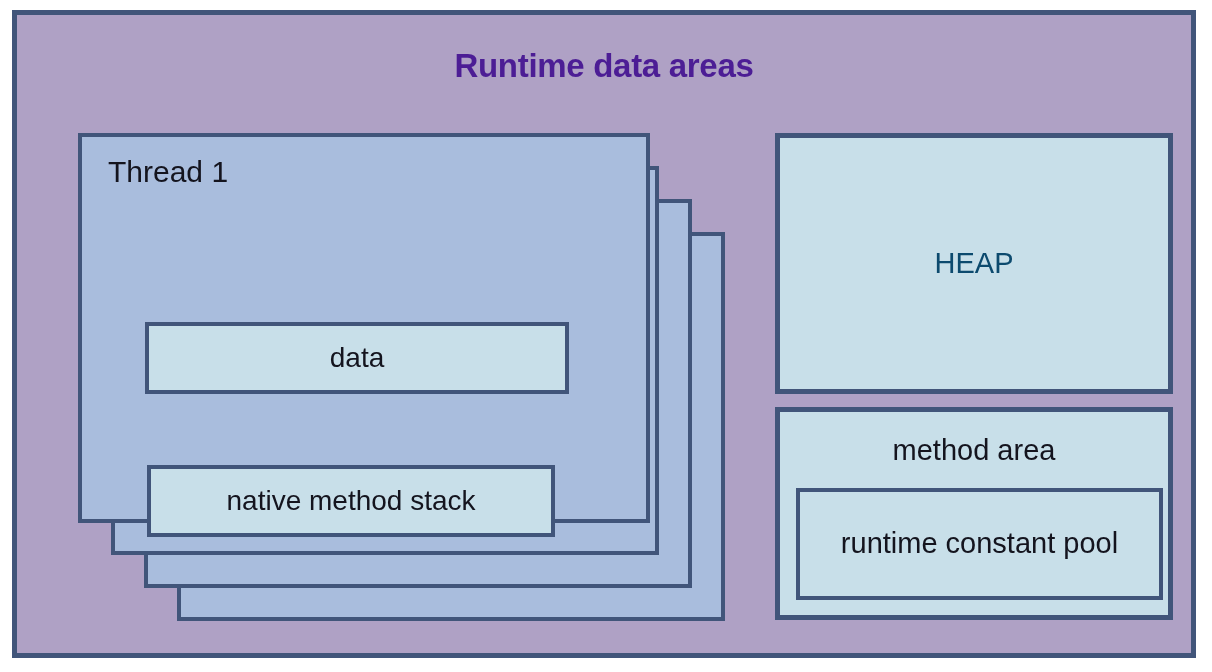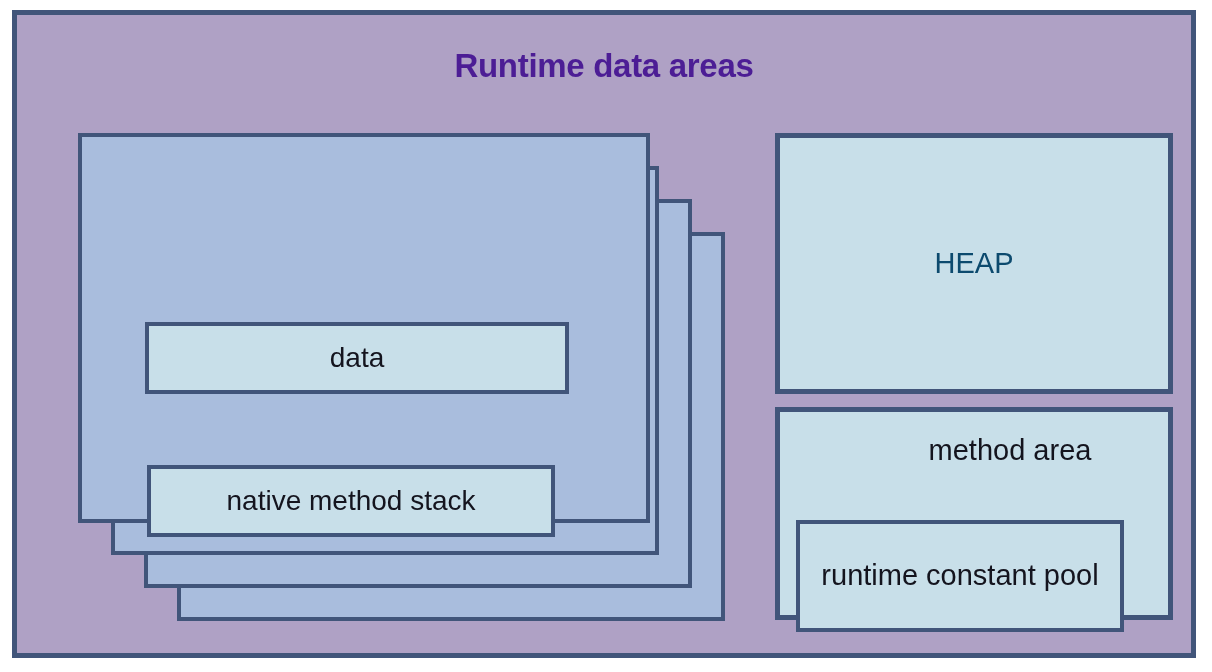--- a/index.html
+++ b/index.html
@@ -114,59 +114,58 @@
     border: 5px solid #41557a;
   }
   .method-label {
     position: absolute;
     left: 0;
     top: 22px;
     width: 100%;
     text-align: center;
     font-size: 29px;
     color: #14141e;
-    margin-left: 36px;
   }
   .rcp-box {
     position: absolute;
     left: 16px;
     top: 76px;
-    width: 328px;
+    width: 367px;
     height: 112px;
     box-sizing: border-box;
     background: #c8dfe9;
     border: 4px solid #41557a;
     display: flex;
     align-items: center;
     justify-content: center;
     text-align: center;
     font-size: 29px;
     line-height: 1.28;
     color: #14141e;
     padding: 3px 6px;
-    margin-top: 32px;
   }
 </style>
 </head>
 <body>
 
 <div id="canvas">
 
   <div class="outer-box">
 
     <div class="title">Runtime data areas</div>
 
     <div class="thread-stack">
 
       <div class="thread-card card-back-3"></div>
       <div class="thread-card card-back-2"></div>
       <div class="thread-card card-back-1"></div>
 
       <div class="thread-card card-front">
 
+        <div class="thread-label">Thread 1</div>
 
 
         <div class="sub-box sub-stack">data</div>
 
         <div class="sub-box sub-native">native method stack</div>
 
       </div>
     </div>
 
     <div class="heap-box">HEAP</div>

